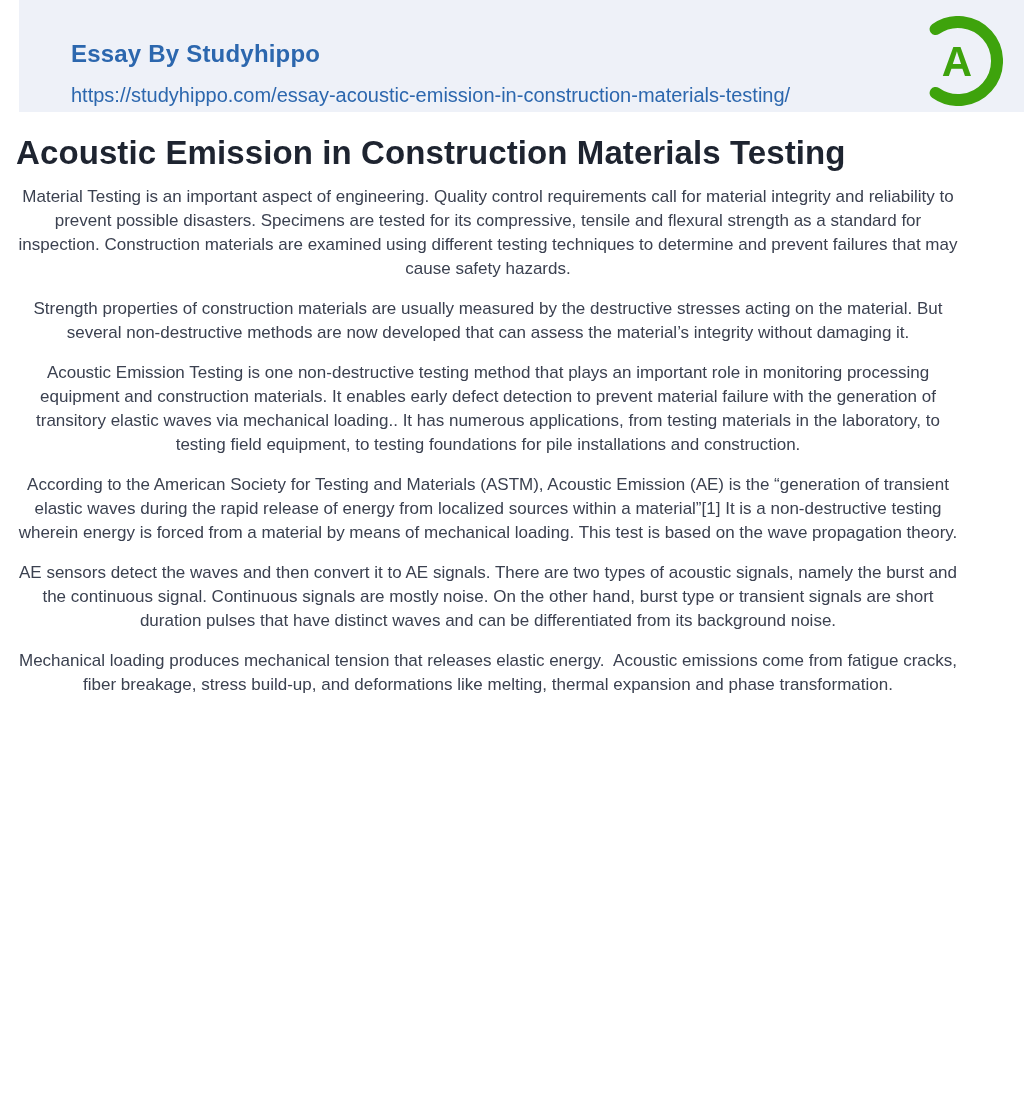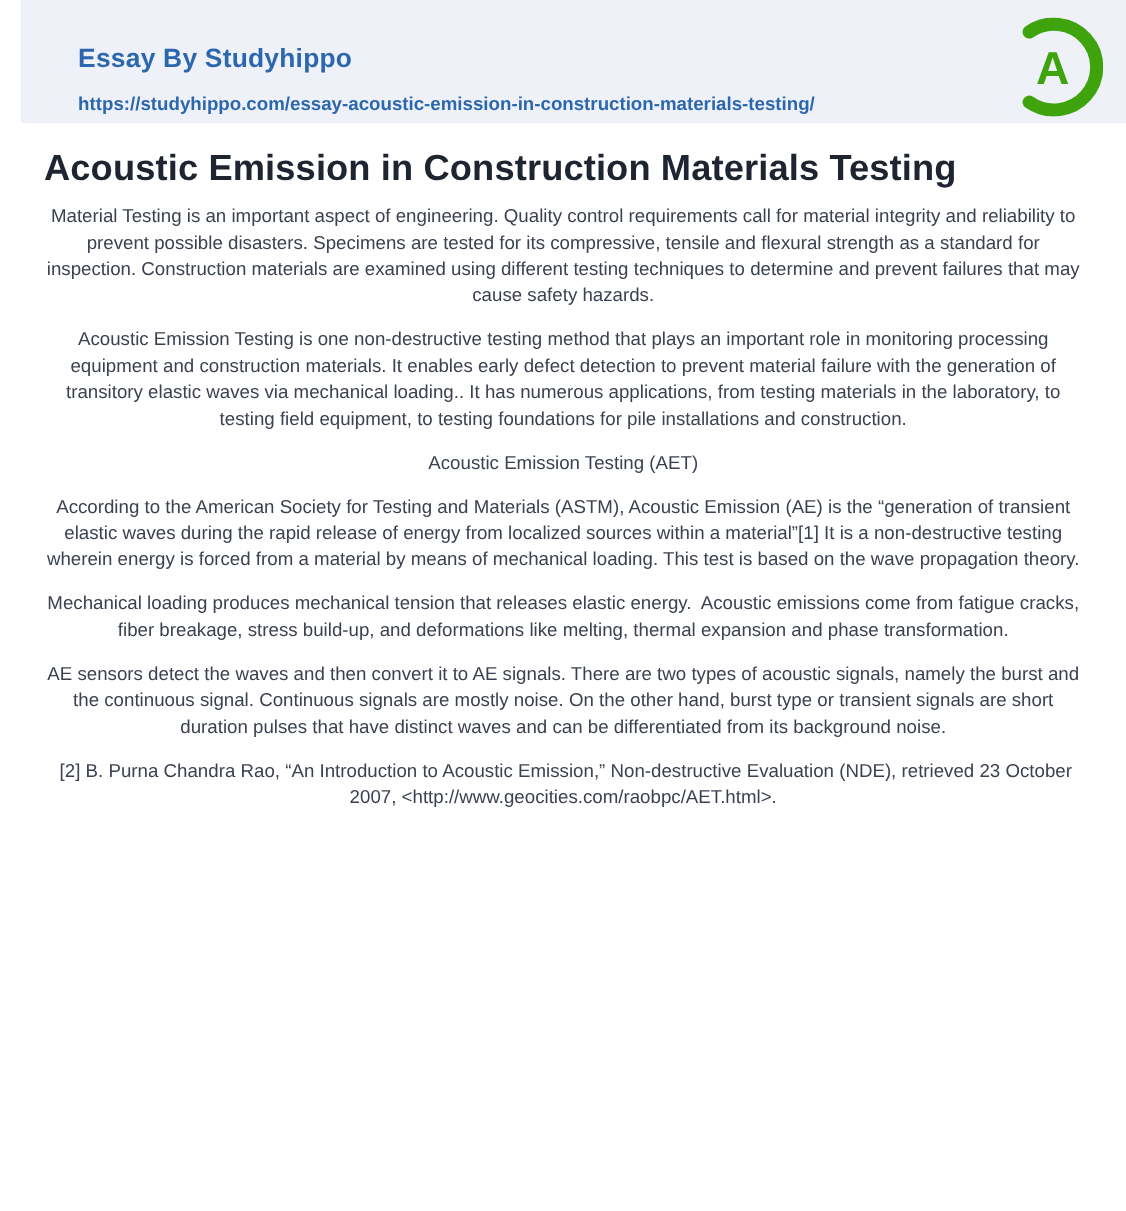--- a/index.html
+++ b/index.html
@@ -31,36 +31,36 @@
   .site-title {
     margin: 0 0 17px 0;
     font-size: 24px;
     line-height: 28px;
     font-weight: 700;
     letter-spacing: 0.2px;
     color: var(--accent-blue);
   }
   .page-url {
     display: inline-block;
-    font-size: 17px;
+    font-size: 20px;
     line-height: 20px;
-    font-weight: 700;
+    font-weight: 400;
     color: var(--accent-blue);
     text-decoration: none;
   }
   .logo {
     position: absolute;
     top: 16px;
     right: 40px;
     width: 90px;
     height: 90px;
     color: var(--logo-green);
   }
   .content {
-    padding: 0 40px;
+    padding: 0 16px;
   }
   .article-title {
     margin: 22px 0 14px 0;
     max-width: 880px;
     font-size: 33px;
     line-height: 37px;
     font-weight: 700;
     letter-spacing: 0.1px;
     color: var(--title-color);
   }
@@ -86,20 +86,19 @@
       <path d="M 22.6 13.1 A 39 39 0 1 1 22.6 76.9" fill="none" stroke="currentColor" stroke-width="12" stroke-linecap="round"></path>
       <text x="44" y="60" text-anchor="middle" font-family="Liberation Sans, sans-serif" font-size="42" font-weight="600" fill="currentColor">A</text>
     </svg>
   </div>
 </div>
 
 <div class="content">
   <h2 class="article-title">Acoustic Emission in Construction Materials Testing</h2>
   <div class="article-body">
     <p>Material Testing is an important aspect of engineering. Quality control requirements call for material integrity and reliability to prevent possible disasters. Specimens are tested for its compressive, tensile and flexural strength as a standard for inspection. Construction materials are examined using different testing techniques to determine and prevent failures that may cause safety hazards.</p>
+    <p>Strength properties of construction materials are usually measured by the destructive stresses acting on the material. But several non-destructive methods are now developed that can assess the material’s integrity without damaging it.</p>
     <p>Acoustic Emission Testing is one non-destructive testing method that plays an important role in monitoring processing equipment and construction materials. It enables early defect detection to prevent material failure with the generation of transitory elastic waves via mechanical loading.. It has numerous applications, from testing materials in the laboratory, to testing field equipment, to testing foundations for pile installations and construction.</p>
-    <p>Acoustic Emission Testing (AET)</p>
     <p>According to the American Society for Testing and Materials (ASTM), Acoustic Emission (AE) is the “generation of transient elastic waves during the rapid release of energy from localized sources within a material”[1] It is a non-destructive testing wherein energy is forced from a material by means of mechanical loading. This test is based on the wave propagation theory.</p>
+    <p>AE sensors detect the waves and then convert it to AE signals. There are two types of acoustic signals, namely the burst and the continuous signal. Continuous signals are mostly noise. On the other hand, burst type or transient signals are short duration pulses that have distinct waves and can be differentiated from its background noise.</p>
     <p>Mechanical loading produces mechanical tension that releases elastic energy.  Acoustic emissions come from fatigue cracks, fiber breakage, stress build-up, and deformations like melting, thermal expansion and phase transformation.</p>
-    <p>AE sensors detect the waves and then convert it to AE signals. There are two types of acoustic signals, namely the burst and the continuous signal. Continuous signals are mostly noise. On the other hand, burst type or transient signals are short duration pulses that have distinct waves and can be differentiated from its background noise.</p>
-    <p> [2] B. Purna Chandra Rao, “An Introduction to Acoustic Emission,” Non-destructive Evaluation (NDE), retrieved 23 October 2007, &lt;http://www.geocities.com/raobpc/AET.html&gt;.</p>
   </div>
 </div>
 
 </body></html>

